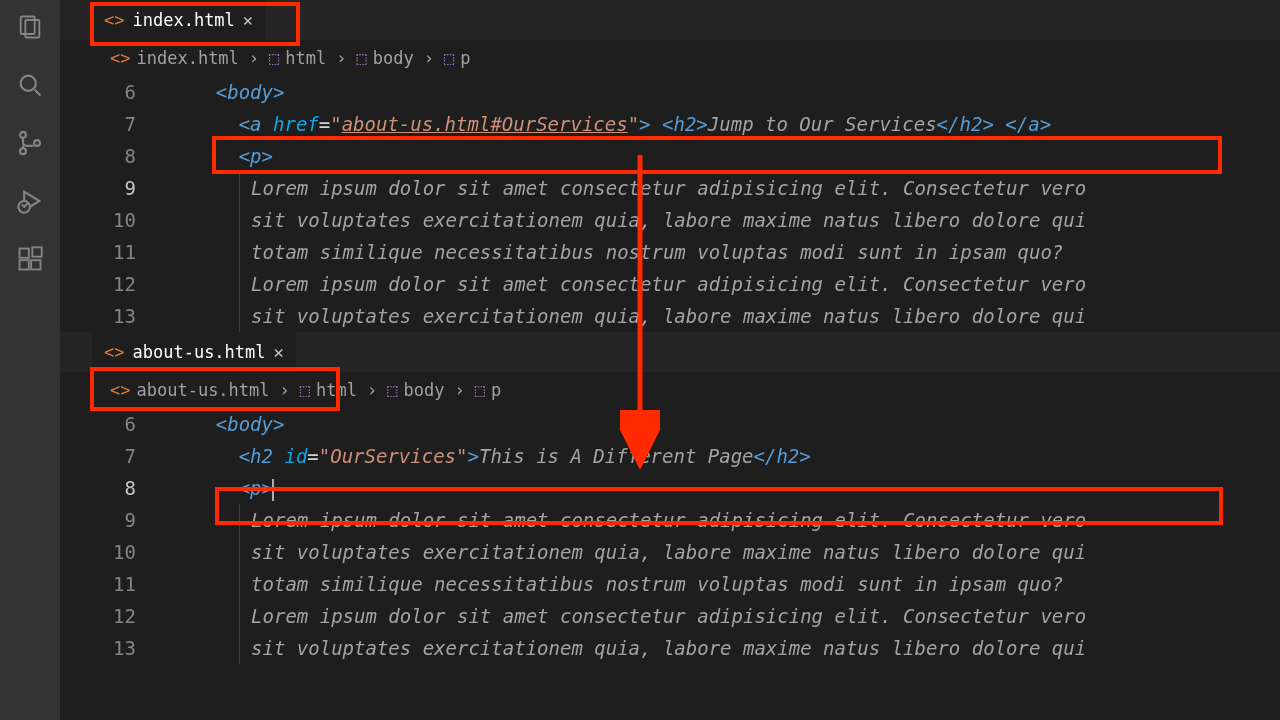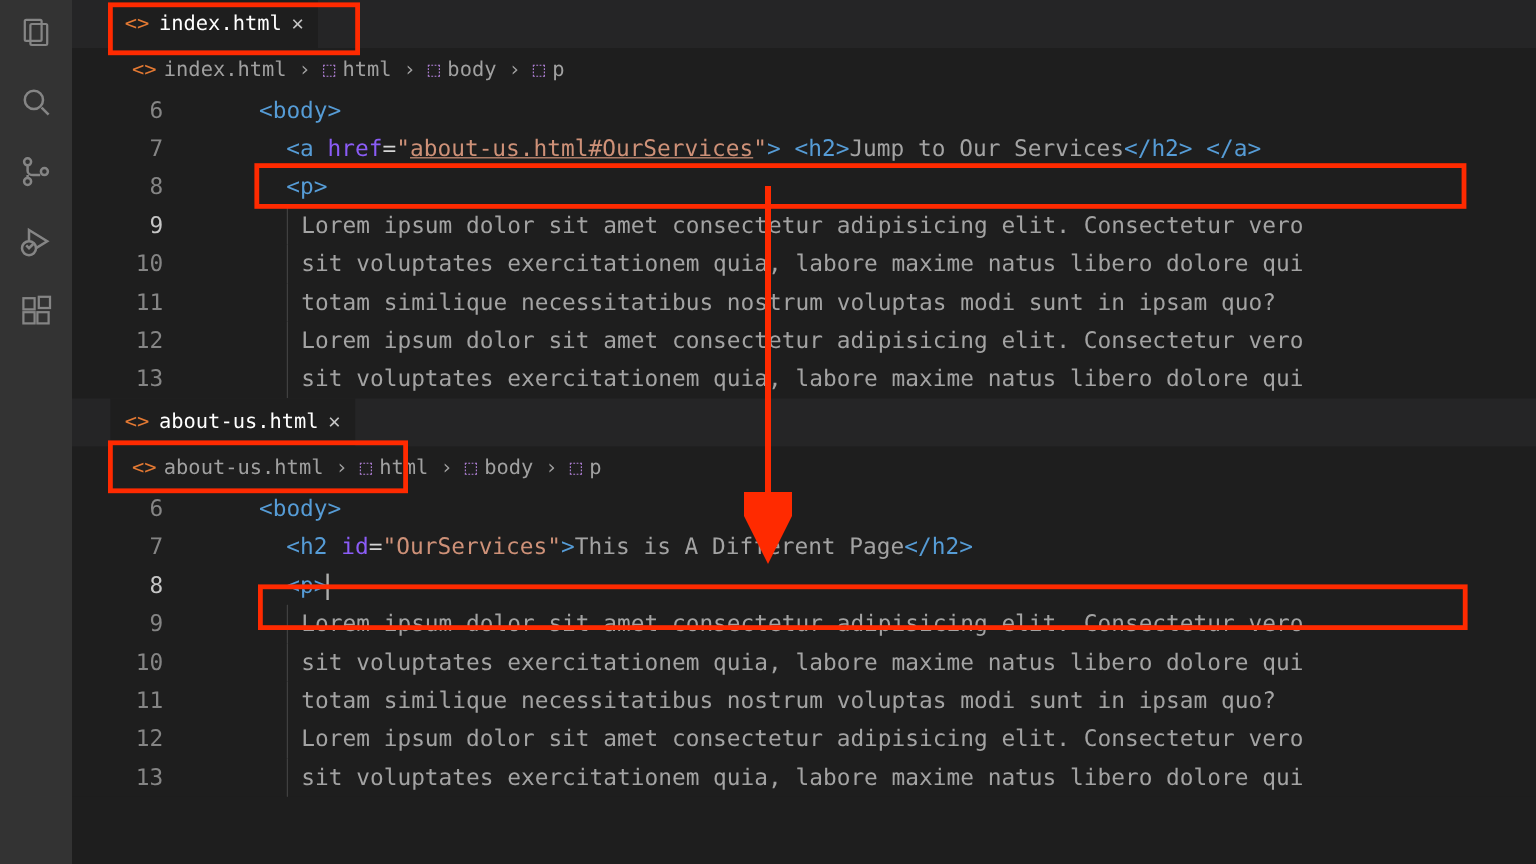--- a/index.html
+++ b/index.html
@@ -61,31 +61,31 @@
   .code-area { display: flex; }
   .gutter {
     width: 110px;
     text-align: right;
     color: #858585;
     padding-right: 34px;
     user-select: none;
   }
   .gutter .ln { height: 32px; line-height: 32px; font-size: 19px; }
   .gutter .ln.current { color: #c6c6c6; font-weight: 500; }
-  .code { flex: 1; }
+  .code { flex: 1; font-style: italic; }
   .code .cl { height: 32px; line-height: 32px; white-space: pre; font-size: 19px; }
   .indent-guide {
     display: inline-block;
     border-left: 1px solid #404040;
     height: 100%;
     vertical-align: top;
   }
   .tag { color: #569cd6; }
   .tagname { color: #569cd6; }
-  .attr { color: #8b5cf6; }
+  .attr { color: #0ea5e9; }
   .op { color: #d4d4d4; }
   .str { color: #ce9178; }
   .str.underline { text-decoration: underline; }
   .txt { color: #a3a3a3; }
   .cursor {
     display: inline-block;
     width: 2px;
     height: 22px;
     background: #aeafad;
     vertical-align: middle;

